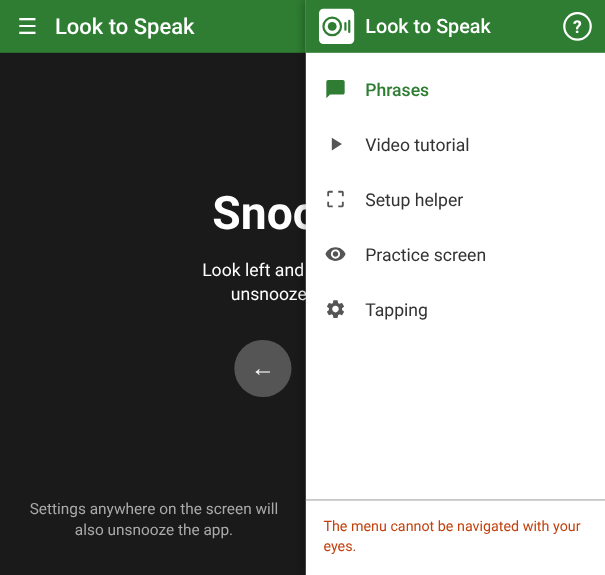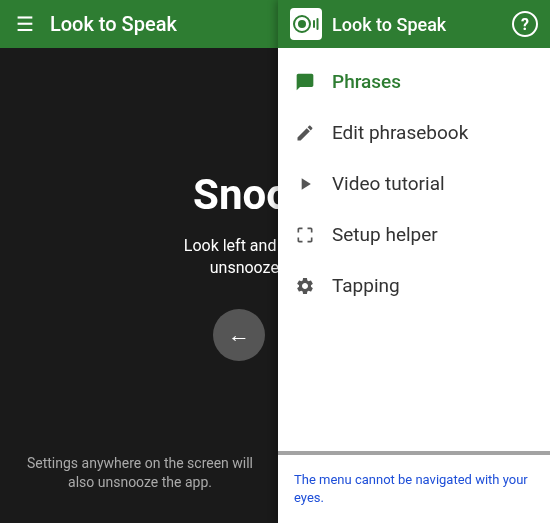--- a/index.html
+++ b/index.html
@@ -209,36 +209,36 @@
     .menu-icon.active {
       color: #2e7d32;
     }
 
     .menu-icon svg {
       width: 20px;
       height: 20px;
     }
 
     .menu-label {
-      font-size: 19px;
+      font-size: 16px;
       color: #333;
     }
 
     .menu-label.active {
       color: #2e7d32;
       font-weight: 500;
     }
 
     
     .dropdown-bottom {
       padding: 16px;
-      color: #1d4ed8;
+      color: #c2410c;
       font-size: 13px;
       line-height: 1.4;
-      border-top: 4px solid #a3a3a3;
+      border-top: 1px solid #a3a3a3;
     }
   </style>
 </head>
 <body>
 
 <div class="bg-app">
   <div class="header-bar">
     <div class="header-left">
       <div class="hamburger-icon">☰</div>
       <div class="header-title">Look to Speak</div>
@@ -278,47 +278,47 @@
 
     <div class="menu-item">
       <div class="menu-icon active">
         <svg viewBox="0 0 24 24" fill="#2e7d32">
             <path d="M20 2H4c-1.1 0-2 .9-2 2v18l4-4h14c1.1 0 2-.9 2-2V4c0-1.1-.9-2-2-2z"></path>
           </svg>
       </div>
       <span class="menu-label active">Phrases</span>
     </div>
 
-    <div class="menu-item">
-      <div class="menu-icon">
-        <svg viewBox="0 0 24 24" fill="#555">
-            <path d="M3 17.25V21h3.75L17.81 9.94l-3.75-3.75L3 17.25zM20.71 7.04c.39-.39.39-1.02 0-1.41l-2.34-2.34c-.39-.39-1.02-.39-1.41 0l-1.83 1.83 3.75 3.75 1.83-1.83z"></path>
-          </svg>
-      </div>
-      <span class="menu-label">Edit phrasebook</span>
-    </div>
 
     <div class="menu-item">
       <div class="menu-icon">
         <svg viewBox="0 0 24 24" fill="#555">
             <path d="M8 5v14l11-7z"></path>
           </svg>
       </div>
       <span class="menu-label">Video tutorial</span>
     </div>
 
     <div class="menu-item">
       <div class="menu-icon">
         <svg viewBox="0 0 24 24" fill="#555">
             <path d="M3 5v4h2V5h4V3H5C3.9 3 3 3.9 3 5zm2 10H3v4c0 1.1.9 2 2 2h4v-2H5v-4zm14 4h-4v2h4c1.1 0 2-.9 2-2v-4h-2v4zm0-16h-4v2h4v4h2V5c0-1.1-.9-2-2-2z"></path>
           </svg>
       </div>
       <span class="menu-label">Setup helper</span>
     </div>
 
+    <div class="menu-item">
+      <div class="menu-icon">
+        <svg viewBox="0 0 24 24" fill="#555">
+            <path d="M12 4.5C7 4.5 2.73 7.61 1 12c1.73 4.39 6 7.5 11 7.5s9.27-3.11 11-7.5c-1.73-4.39-6-7.5-11-7.5zM12 17c-2.76 0-5-2.24-5-5s2.24-5 5-5 5 2.24 5 5-2.24 5-5 5zm0-8c-1.66 0-3 1.34-3 3s1.34 3 3 3 3-1.34 3-3-1.34-3-3-3z"></path>
+          </svg>
+      </div>
+      <span class="menu-label">Practice screen</span>
+    </div>
 
     <div class="menu-item">
       <div class="menu-icon">
         <svg viewBox="0 0 24 24" fill="#555">
             <path d="M19.14,12.94c0.04-0.3,0.06-0.61,0.06-0.94c0-0.32-0.02-0.64-0.07-0.94l2.03-1.58c0.18-0.14,0.23-0.41,0.12-0.61 l-1.92-3.32c-0.12-0.22-0.37-0.29-0.59-0.22l-2.39,0.96c-0.5-0.38-1.03-0.7-1.62-0.94L14.4,2.81c-0.04-0.24-0.24-0.41-0.48-0.41 h-3.84c-0.24,0-0.43,0.17-0.47,0.41L9.25,5.35C8.66,5.59,8.12,5.92,7.63,6.29L5.24,5.33c-0.22-0.08-0.47,0-0.59,0.22L2.74,8.87 C2.62,9.08,2.66,9.34,2.86,9.48l2.03,1.58C4.84,11.36,4.8,11.69,4.8,12s0.02,0.64,0.07,0.94l-2.03,1.58 c-0.18,0.14-0.23,0.41-0.12,0.61l1.92,3.32c0.12,0.22,0.37,0.29,0.59,0.22l2.39-0.96c0.5,0.38,1.03,0.7,1.62,0.94l0.36,2.54 c0.05,0.24,0.24,0.41,0.48,0.41h3.84c0.24,0,0.44-0.17,0.47-0.41l0.36-2.54c0.59-0.24,1.13-0.56,1.62-0.94l2.39,0.96 c0.22,0.08,0.47,0,0.59-0.22l1.92-3.32c0.12-0.22,0.07-0.47-0.12-0.61L19.14,12.94z M12,15.6c-1.98,0-3.6-1.62-3.6-3.6 s1.62-3.6,3.6-3.6s3.6,1.62,3.6,3.6S13.98,15.6,12,15.6z"></path>
           </svg>
       </div>
       <span class="menu-label">Tapping</span>
     </div>
   </div>

